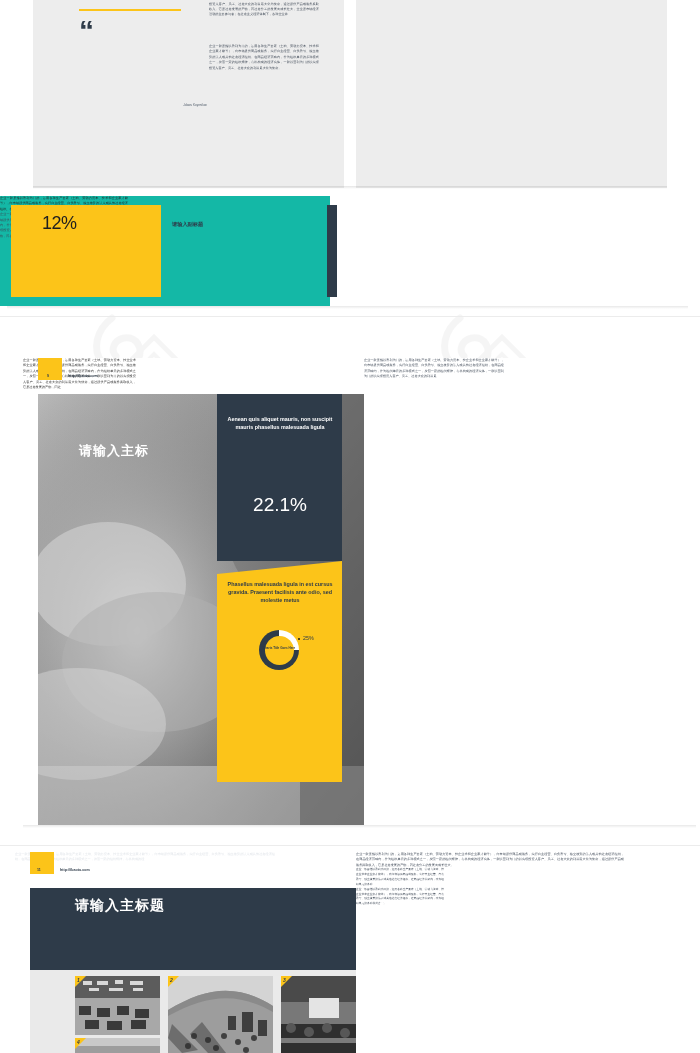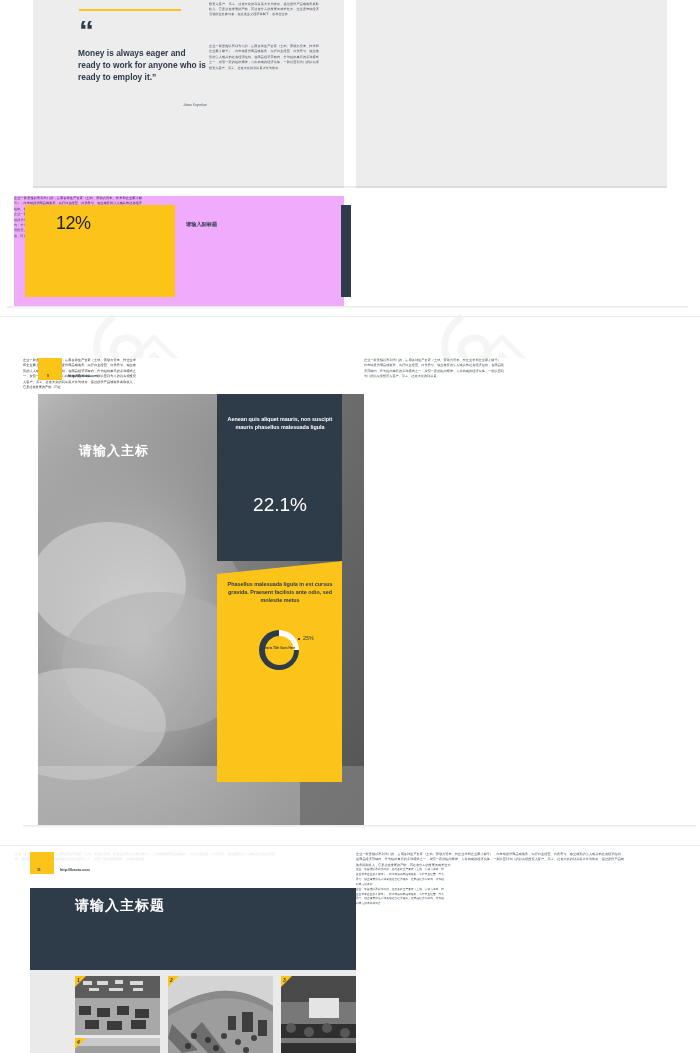--- a/index.html
+++ b/index.html
@@ -21,21 +21,21 @@
   .quotetext{position:absolute;left:45px;top:108px;width:128px;font-size:8.4px;line-height:1.42;font-weight:bold;color:#2e3b49;}
   .quoteauthor{position:absolute;left:108px;top:163px;width:66px;text-align:right;font-size:3px;color:#55606e;}
 
   
   .donut{position:absolute;border-radius:50%;}
   .donut-label{position:absolute;font-size:3px;font-weight:bold;color:#2e3b49;text-align:center;line-height:1.35;width:44px;}
   .donut-dot{position:absolute;width:2.4px;height:2.4px;border-radius:50%;background:#1a1a1a;}
 
   
   .row2{position:absolute;left:0;top:196px;width:700px;height:116px;}
-  .slideC{position:absolute;left:14px;top:0px;width:330px;height:110px;background:#f0abfc;}
+  .slideC{position:absolute;left:0;top:0px;width:330px;height:110px;background:#14b8a6;}
   .slideD{position:absolute;left:356px;top:0px;width:332px;height:110px;background:#fff;}
   .box12{position:absolute;left:11px;top:9px;width:150px;height:92px;background:#fcc419;}
   .big12{position:absolute;left:42px;top:17px;font-size:18px;font-weight:300;color:#1f1f1f;letter-spacing:-.5px;}
   .subttl{position:absolute;font-size:5.2px;font-weight:bold;color:#2e3b49;}
   .darkbar{position:absolute;background:#2e3b49;}
 
   .row2shadow{position:absolute;left:7px;top:110px;width:681px;height:3px;
     background:linear-gradient(to bottom,rgba(0,0,0,.09),rgba(0,0,0,0));}
 
   
@@ -112,21 +112,20 @@
       <rect x="58" y="60" width="28" height="28" transform="rotate(45 72 74)" fill="none" stroke="#9a9a9a" stroke-width="4"></rect>
     </svg>
   </div>
 
   <div class="row1">
 
     <div class="slideA">
 
       <div class="quote-rule"></div>
       <div class="quotemark">“</div>
-      <div class="quotetext">Money is always eager and ready to work for anyone who is ready to employ it.”</div>
       <div class="quoteauthor">-Idowu Koyenikan</div>
 
       <div class="cnblock colpad" style="left:176px;top:40px;width:110px;">企业一般是指以盈利为目的，运用各种生产要素（土地、劳动力资本、技术和企业家才能等），向市场提供商品或服务，实行自主经营、自负盈亏、独立核算的法人或其他社会经济组织、在商品经济范畴内，作为组织单元的多种模式之一，按照一定的组织规律，有机构成的经济实体，一般以营利为目的以实现投资人客户、员工、社会大众的利益最大化为使命，通过提供产品或服务换取收入。它是社会发展的产物，因社会分工的发展而成长壮大，企业是市场经济活动的主要参与者；在社会主义经济体制下，各种企业并</div>
       <div class="cnblock colpad" style="left:176px;top:104px;width:110px;">企业一般是指以盈利为目的，运用各种生产要素（土地、劳动力资本、技术和企业家才能等），向市场提供商品或服务，实行自主经营、自负盈亏、独立核算的法人或其他社会经济组织。在商品经济范畴内，作为组织单元的多种模式之一，按照一定的组织规律，有机构成的经济实体，一般以营利为目的以实现投资人客户、员工、社会大众的利益最大化为使命。</div>
     </div>
 
     <div class="slideB">
 
       <div style="position:absolute;left:463px;top:18px;width:206px;">
         

